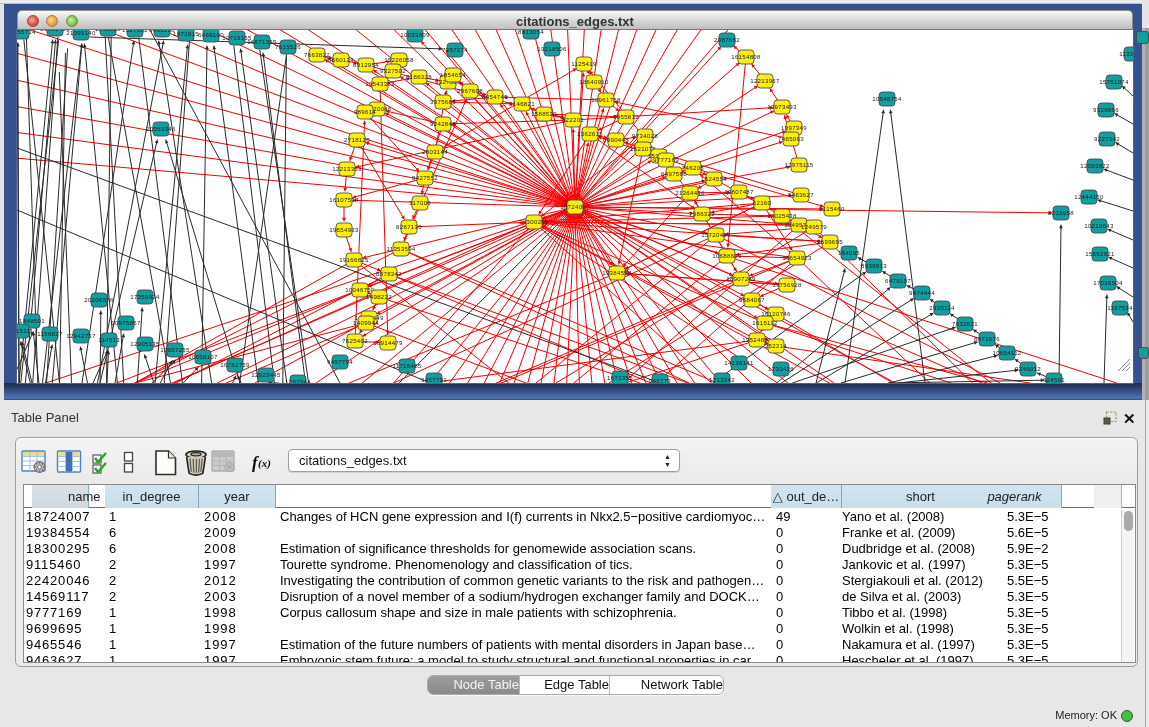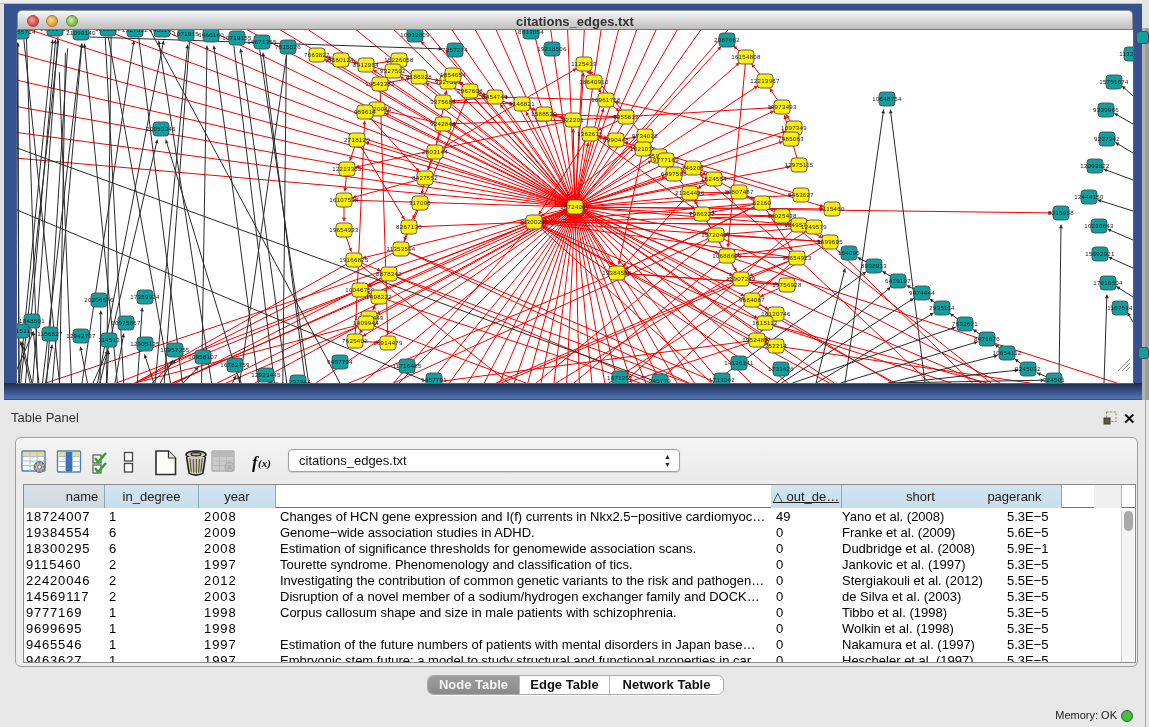--- a/index.html
+++ b/index.html
@@ -42,21 +42,21 @@
 .c2 { left:180px; width:70px; letter-spacing:0.9px; }
 .c3 { left:256px; width:490px; }
 .c4 { left:752px; width:62px; }
 .c5 { left:818px; width:158px; text-align:left; }
 .c6 { left:983px; width:88px; }
 .vsb { position:absolute; right:1px; top:25px; width:13px; height:152px; background:#f4f4f4; border-left:1px solid #d0d0d0;}
 .vsb .thumb { position:absolute; left:2px; top:1px; width:9px; height:20px; background:#a9a9a9; border-radius:5px; }
 .tabs { position:absolute; left:427px; top:675px; height:20px; display:flex;
    border:1px solid #ababab; border-radius:6px; background:#fff; overflow:hidden;
    font-size:13px; line-height:18px; box-shadow:0 1px 0 rgba(255,255,255,.7);}
-.tab { color:#111; border-right:1px solid #b9b9b9; text-align:center;font-weight:bold; }
+.tab { color:#111; border-right:1px solid #b9b9b9; text-align:right; }
 .tab.sel { background:linear-gradient(#9d9d9d,#8a8a8a); color:#f4f4f4; }
 .status { position:absolute; right:32px; top:709px; font-size:11px; color:#222;margin-left:6px; }
 .greendot { position:absolute; left:1121px; top:710px; width:12px; height:12px; border-radius:50%;
    background:#3ec43a; border:1.5px solid #4a4a4a; }
 .redge { position:absolute; left:1145px; top:400px; width:1px; height:327px; background:#a8a8a8; }
 </style></head>
 <body>
 <div class="deskblue"></div>
 <div class="bottomband"></div>
 <div class="lstrip"></div>
@@ -1341,55 +1341,54 @@
     <path d="M15.5 14 l4 4 M19.5 14 l-4 4" stroke="#a0a0a0" stroke-width="1.3"></path>
   </g>
 
   <text x="234" y="20" font-size="17" font-style="italic" font-weight="bold" font-family="Liberation Serif, serif" fill="#0a0a0a">f</text>
   <text x="240" y="19" font-size="11" font-style="italic" font-weight="bold" font-family="Liberation Serif, serif" fill="#0a0a0a">(x)</text>
 </svg>
 
   <div class="combo">citations_edges.txt<div class="spin">▲<br>▼</div></div>
   <div class="tablewrap">
     <div class="thead">
-      <div class="th" style="left:0; width:81px; background:linear-gradient(#dae1e6,#cfd9e0);padding-left:36px;">name</div>
+      <div class="th" style="left:8px; width:57px; background:linear-gradient(#dae1e6,#cfd9e0);padding-left:36px;">name</div>
       <div class="th" style="left:81px; width:94px;">in_degree</div>
       <div class="th" style="left:175px; width:77px;">year</div>
-      <div class="th" style="left:747px; width:71px;text-decoration:underline;">△ out_de…</div>
+      <div class="th" style="left:747px; width:71px;">△ out_de…</div>
       <div class="th" style="left:818px; width:158px;">short</div>
-      <div class="th" style="left:944px; width:94px;">pagerank</div>
+      <div class="th" style="left:944px; width:94px;font-style:italic;">pagerank</div>
       <div class="th" style="left:1070px; width:28px; background:#efefef; border-right:1px solid #b5b5b5;"></div>
     </div>
     <div class="tbody">
 <div class="tr">
           <div class="c0">18724007</div>
           <div class="c1">1</div>
           <div class="c2">2008</div>
           <div class="c3">Changes of HCN gene expression and I(f) currents in Nkx2.5−positive cardiomyoc…</div>
           <div class="c4">49</div>
           <div class="c5">Yano et al. (2008)</div>
           <div class="c6">5.3E−5</div>
         </div>
 <div class="tr">
           <div class="c0">19384554</div>
           <div class="c1">6</div>
           <div class="c2">2009</div>
-          <div class="c3">Genome−wide association studies in ADHD.</div>
           <div class="c4">0</div>
           <div class="c5">Franke et al. (2009)</div>
           <div class="c6">5.6E−5</div>
         </div>
 <div class="tr">
           <div class="c0">18300295</div>
           <div class="c1">6</div>
           <div class="c2">2008</div>
           <div class="c3">Estimation of significance thresholds for genomewide association scans.</div>
           <div class="c4">0</div>
           <div class="c5">Dudbridge et al. (2008)</div>
-          <div class="c6">5.9E−1</div>
+          <div class="c6">5.9E−2</div>
         </div>
 <div class="tr">
           <div class="c0">9115460</div>
           <div class="c1">2</div>
           <div class="c2">1997</div>
           <div class="c3">Tourette syndrome. Phenomenology and classification of tics.</div>
           <div class="c4">0</div>
           <div class="c5">Jankovic et al. (1997)</div>
           <div class="c6">5.3E−5</div>
         </div>

